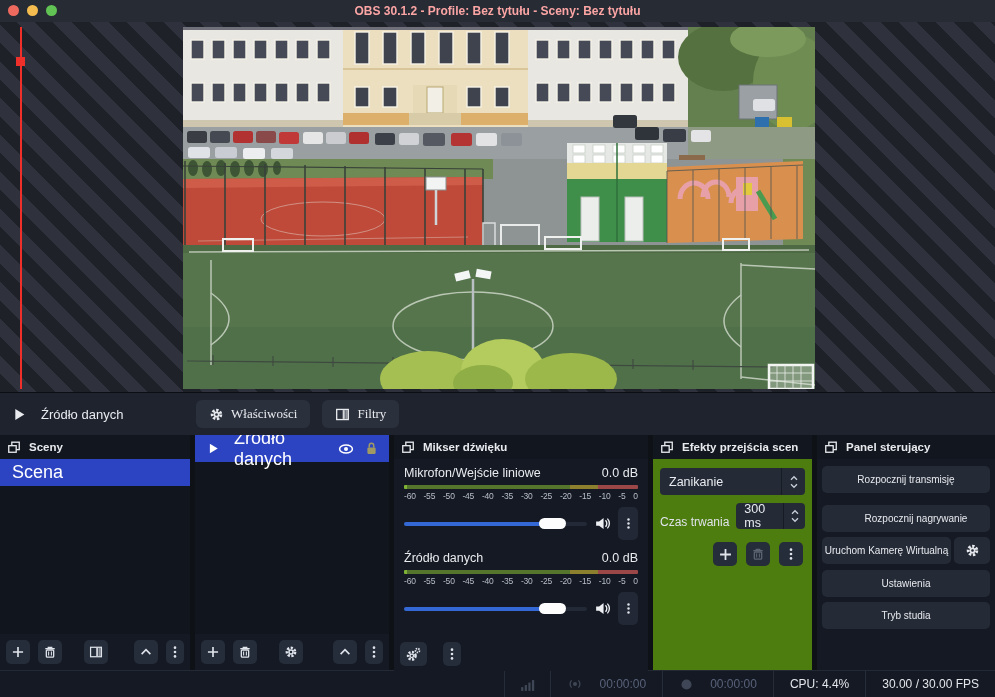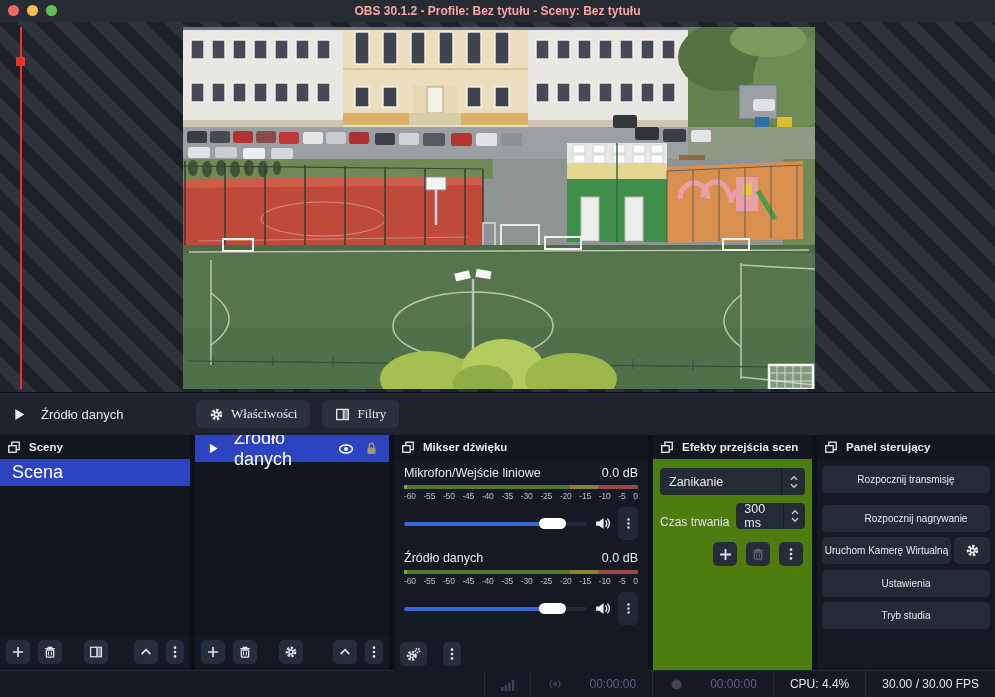--- a/index.html
+++ b/index.html
@@ -90,21 +90,21 @@
           justify-content:center; font-size:10px; color:#e7e9ed; }
   .cbtn.mt { margin-top:6px;padding-left:20px; }
   .vc-row { display:flex; gap:3px; }
   .vc-row .cbtn.clip { flex:1; overflow:hidden; white-space:nowrap; }
   .vc-gear { width:36px; height:27px; background:#242b37; border-radius:5px; display:flex;
              align-items:center; justify-content:center; color:#e7e9ed; }
 
   
   .statusbar { height:27px; background:#151923; border-top:1px solid #242a35; display:flex;
                align-items:center; justify-content:flex-end; font-size:12px; color:#59627a; }
-  .st { display:flex; align-items:center; justify-content:center; gap:26px; height:100%;
+  .st { display:flex; align-items:center; justify-content:center; gap:16px; height:100%;
         border-left:1px solid #262c38; padding:0 16px; }
   .st.bright { color:#e3e6eb; }
   .st .ico { color:#3f4756; }
   svg.i { display:block; }
 </style>
 </head>
 <body>
 
 <svg width="0" height="0" style="position:absolute">
   <defs>

